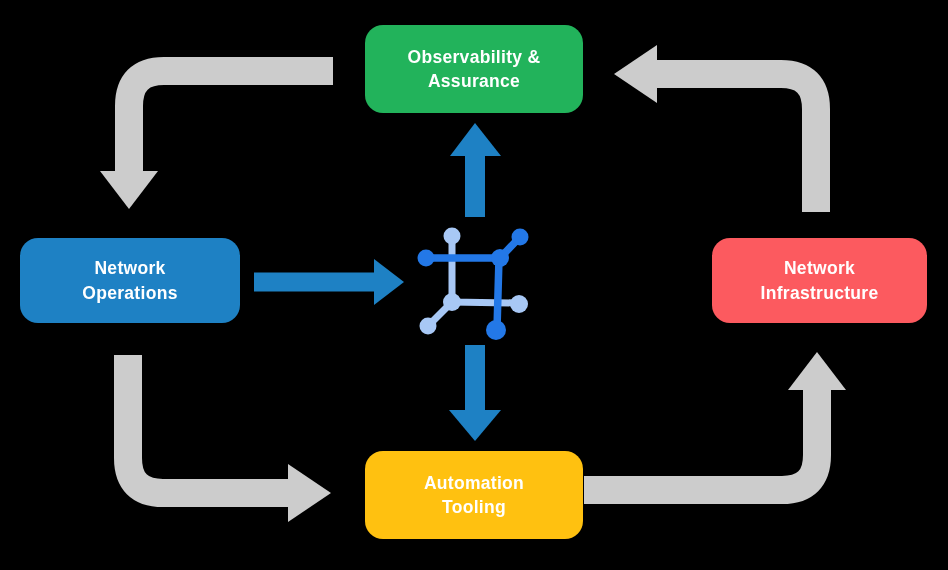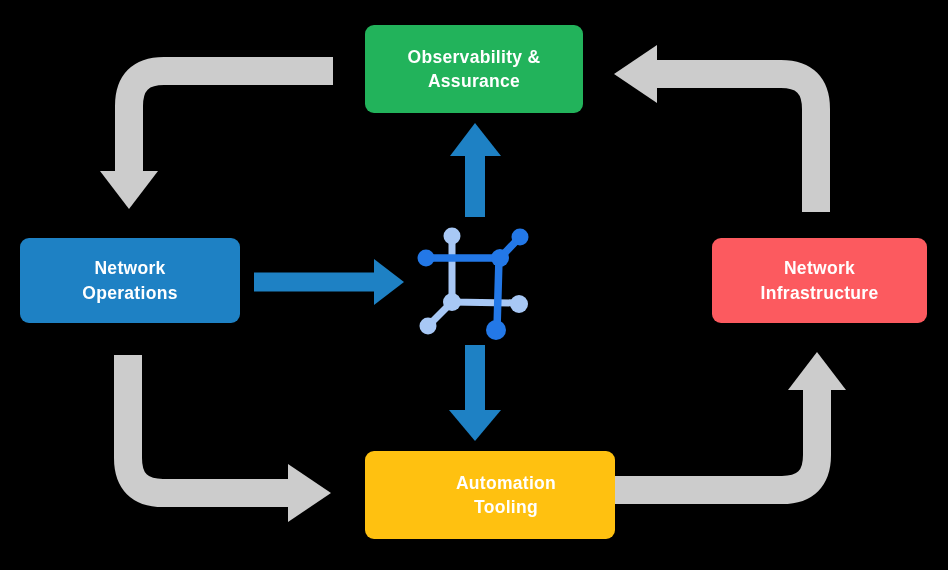--- a/index.html
+++ b/index.html
@@ -15,27 +15,27 @@
     position: absolute;
     display: flex;
     align-items: center;
     justify-content: center;
     text-align: center;
     color: #ffffff;
     font-size: 17.5px;
     font-weight: 600;
     letter-spacing: 0.3px;
     line-height: 1.38;
-    border-radius: 9px;
+    border-radius: 18px;
     white-space: pre-line;
   }
   #node-observability   { left: 365px; top: 25px;  width: 218px; height: 88px; background: #22B35B; }
   #node-operations      { left: 20px;  top: 238px; width: 220px; height: 85px; background: #1E81C4; }
   #node-infrastructure  { left: 712px; top: 238px; width: 215px; height: 85px; background: #FC5A5F; }
-  #node-automation      { left: 365px; top: 451px; width: 218px; height: 88px; background: #FFC110; padding-left: 32px; }
+  #node-automation      { left: 365px; top: 451px; width: 218px; height: 88px; background: #FFC110; }
   svg.overlay {
     position: absolute;
     left: 0; top: 0;
     width: 948px; height: 570px;
     display: block;
   }
   .gray-arrow  { stroke: #CCCCCC; stroke-width: 28; fill: none; }
   .gray-head   { fill: #CCCCCC; stroke: none; }
   .blue-shaft  { stroke: #1E81C4; stroke-width: 20; fill: none; }
   .blue-head   { fill: #1E81C4; stroke: none; }

